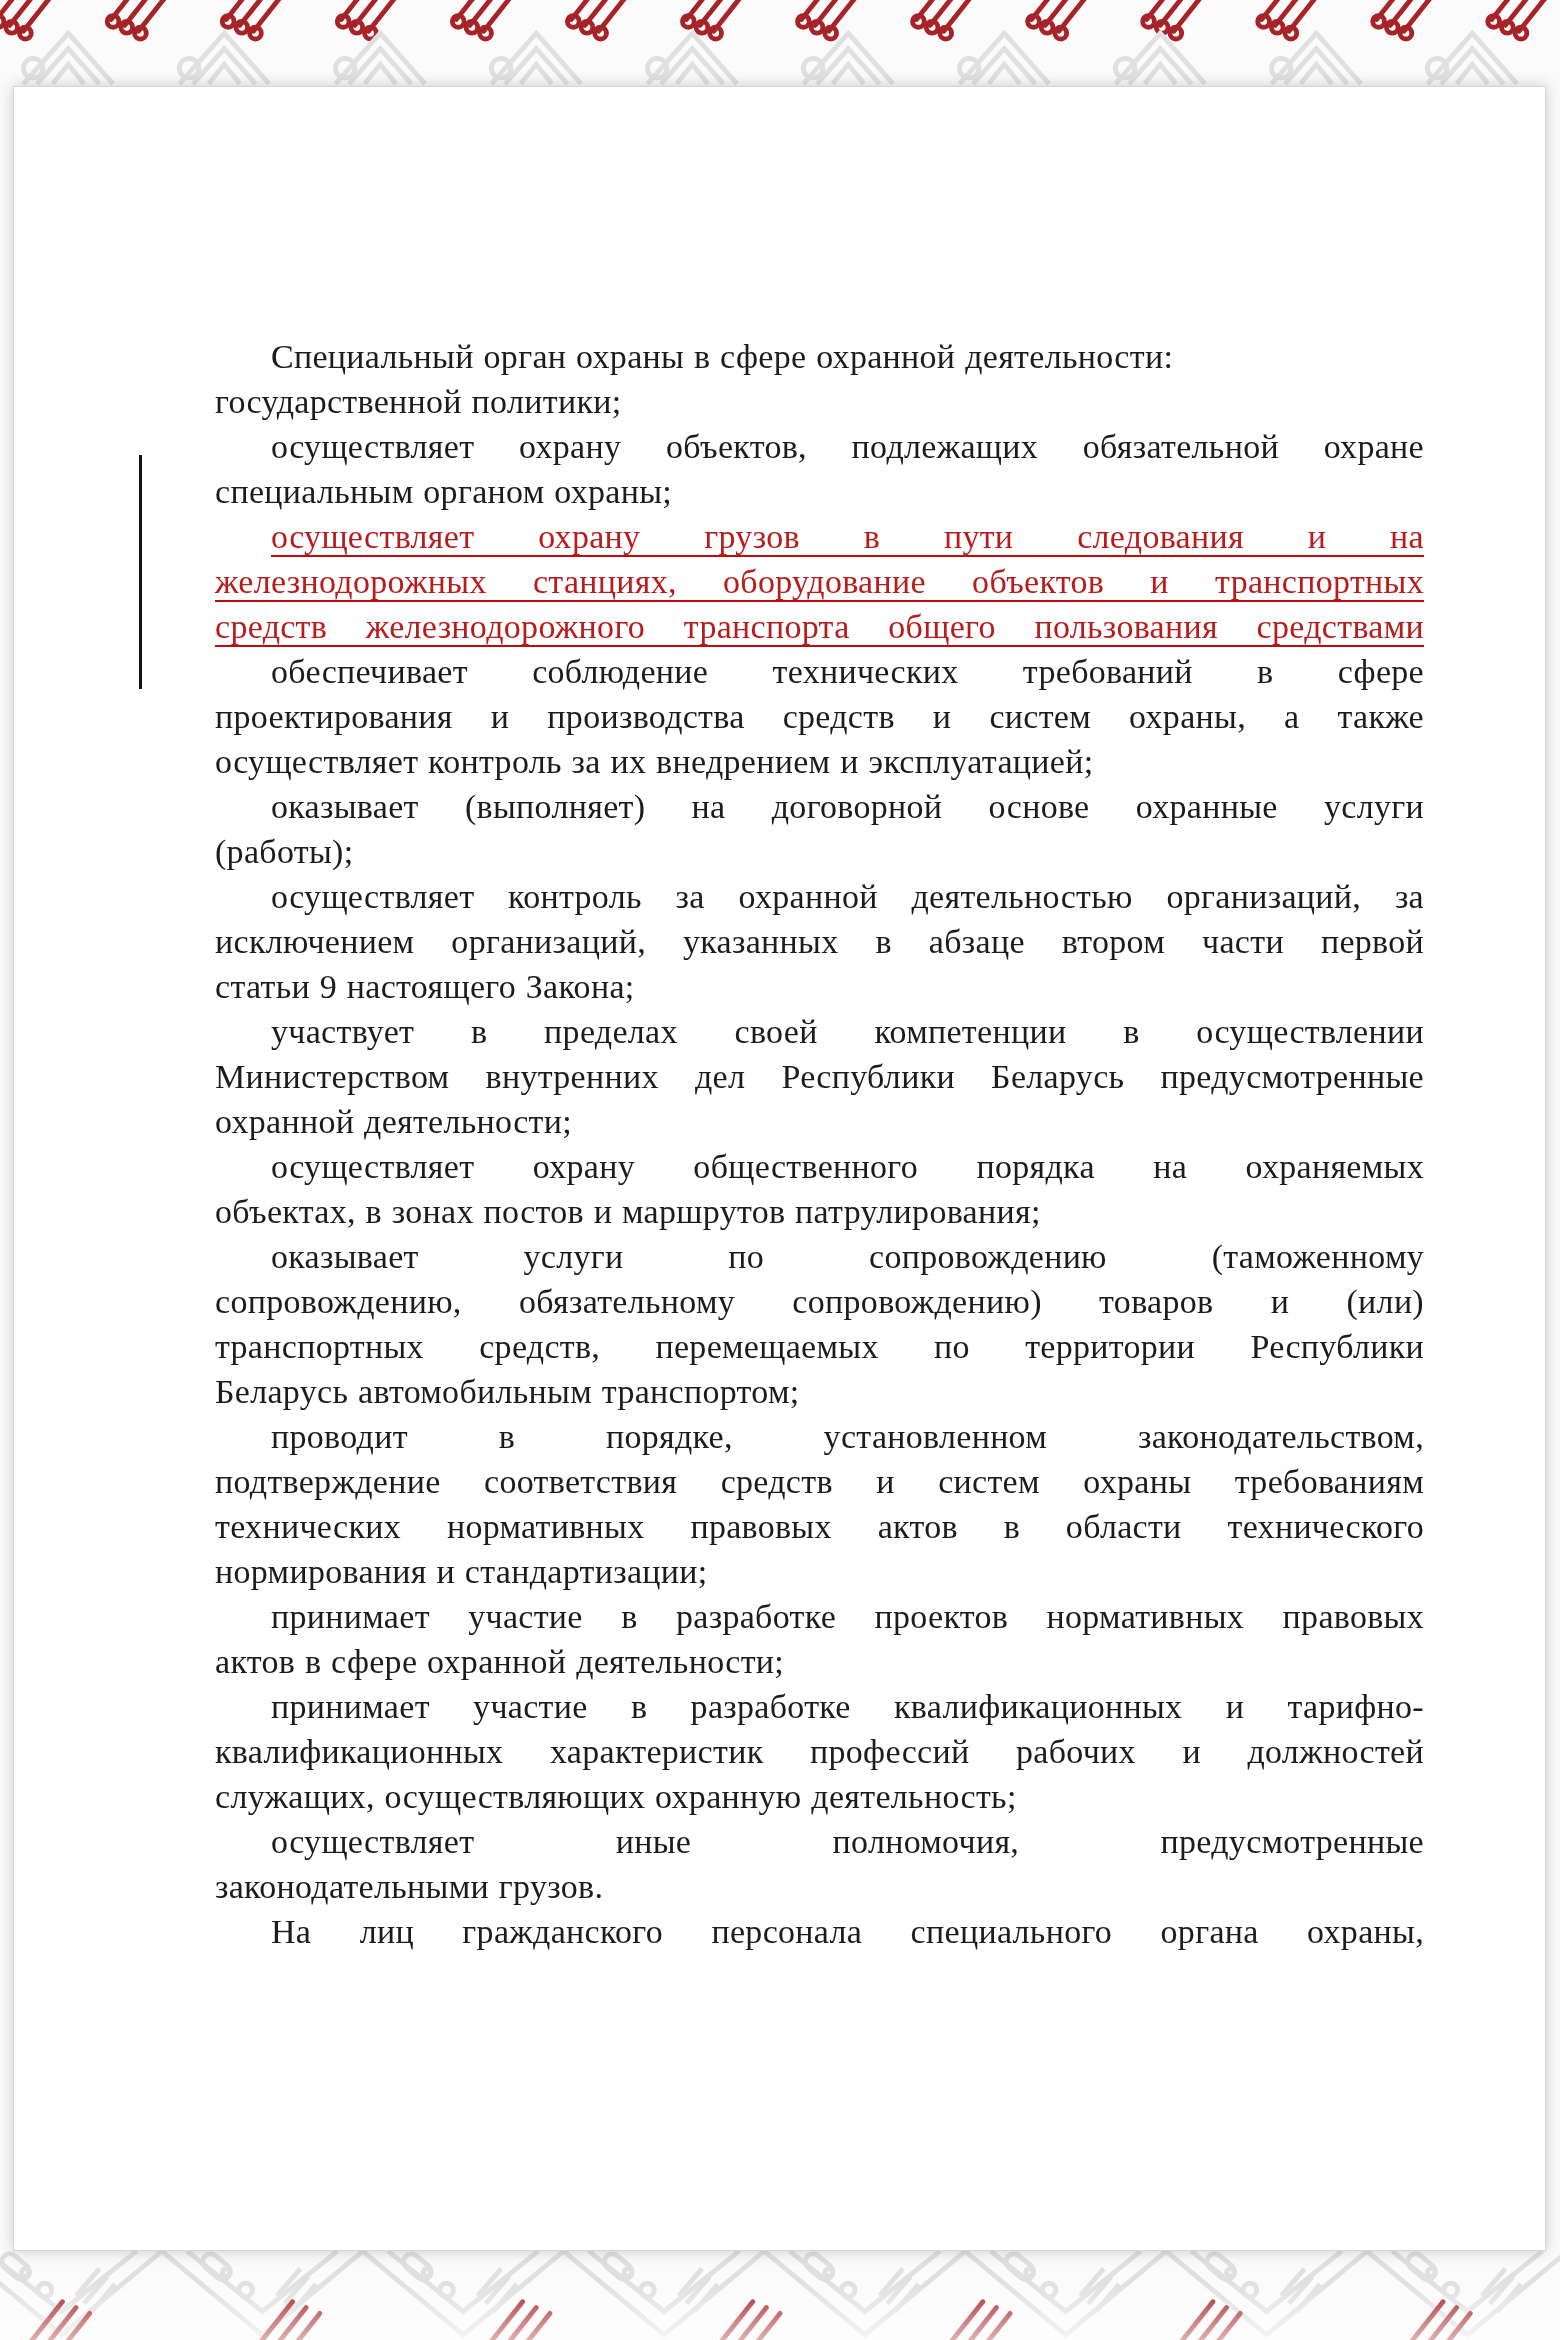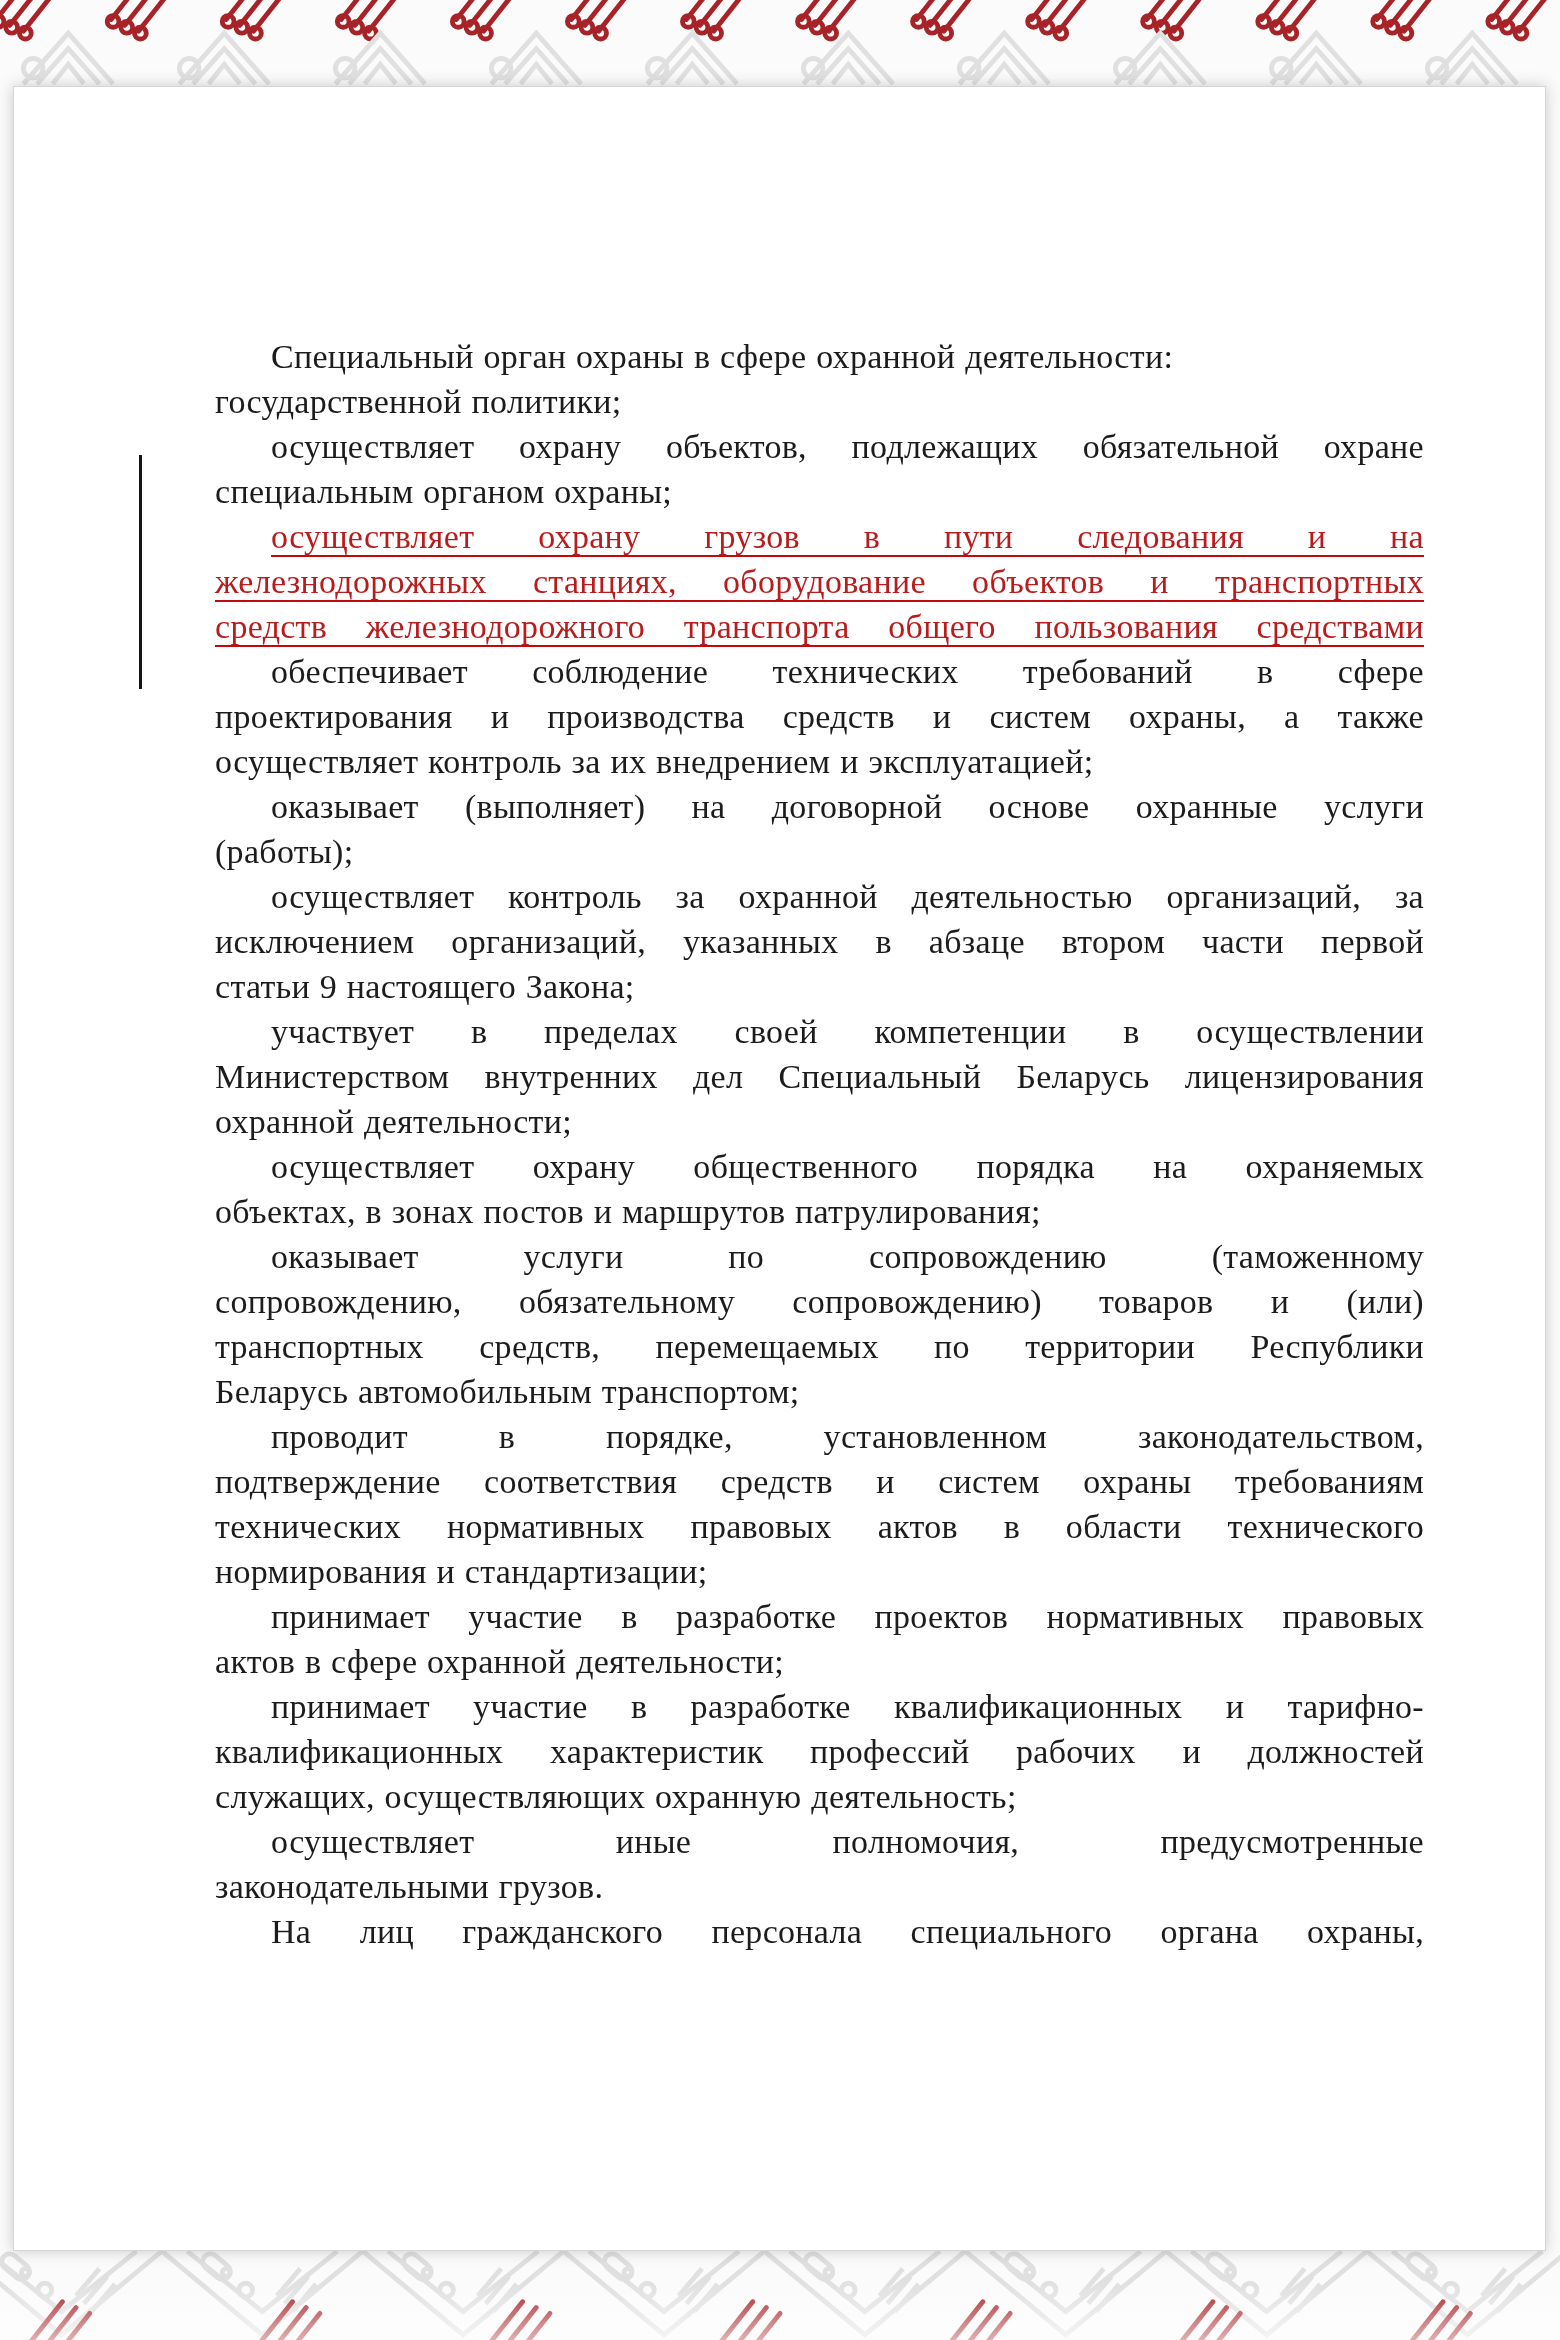--- a/index.html
+++ b/index.html
@@ -160,21 +160,21 @@
       <div class="line ins">средств железнодорожного транспорта общего пользования средствами</div>
       <div class="line first">обеспечивает соблюдение технических требований в сфере</div>
       <div class="line">проектирования и производства средств и систем охраны, а также</div>
       <div class="line last">осуществляет контроль за их внедрением и эксплуатацией;</div>
       <div class="line first">оказывает (выполняет) на договорной основе охранные услуги</div>
       <div class="line last">(работы);</div>
       <div class="line first">осуществляет контроль за охранной деятельностью организаций, за</div>
       <div class="line">исключением организаций, указанных в абзаце втором части первой</div>
       <div class="line last">статьи 9 настоящего Закона;</div>
       <div class="line first">участвует в пределах своей компетенции в осуществлении</div>
-      <div class="line">Министерством внутренних дел Специальный Беларусь лицензирования</div>
+      <div class="line">Министерством внутренних дел Республики Беларусь предусмотренные</div>
       <div class="line last">охранной деятельности;</div>
       <div class="line first">осуществляет охрану общественного порядка на охраняемых</div>
       <div class="line last">объектах, в зонах постов и маршрутов патрулирования;</div>
       <div class="line first">оказывает услуги по сопровождению (таможенному</div>
       <div class="line">сопровождению, обязательному сопровождению) товаров и (или)</div>
       <div class="line">транспортных средств, перемещаемых по территории Республики</div>
       <div class="line last">Беларусь автомобильным транспортом;</div>
       <div class="line first">проводит в порядке, установленном законодательством,</div>
       <div class="line">подтверждение соответствия средств и систем охраны требованиям</div>
       <div class="line">технических нормативных правовых актов в области технического</div>

